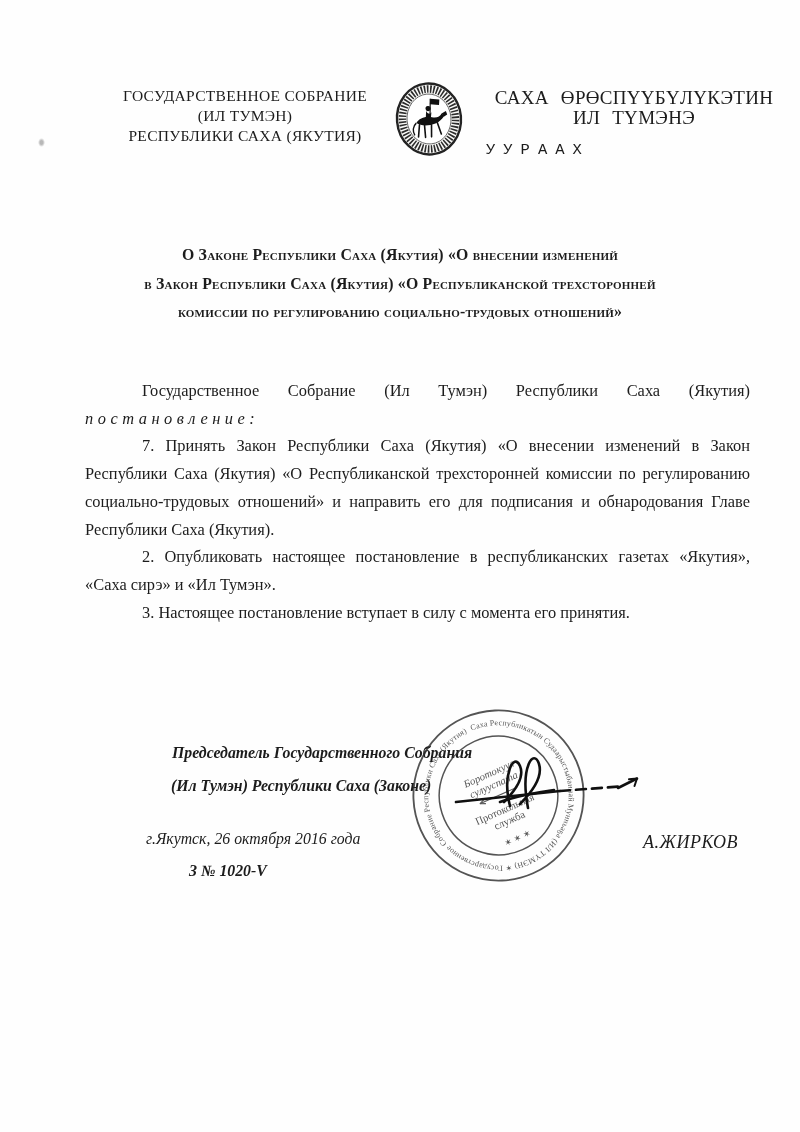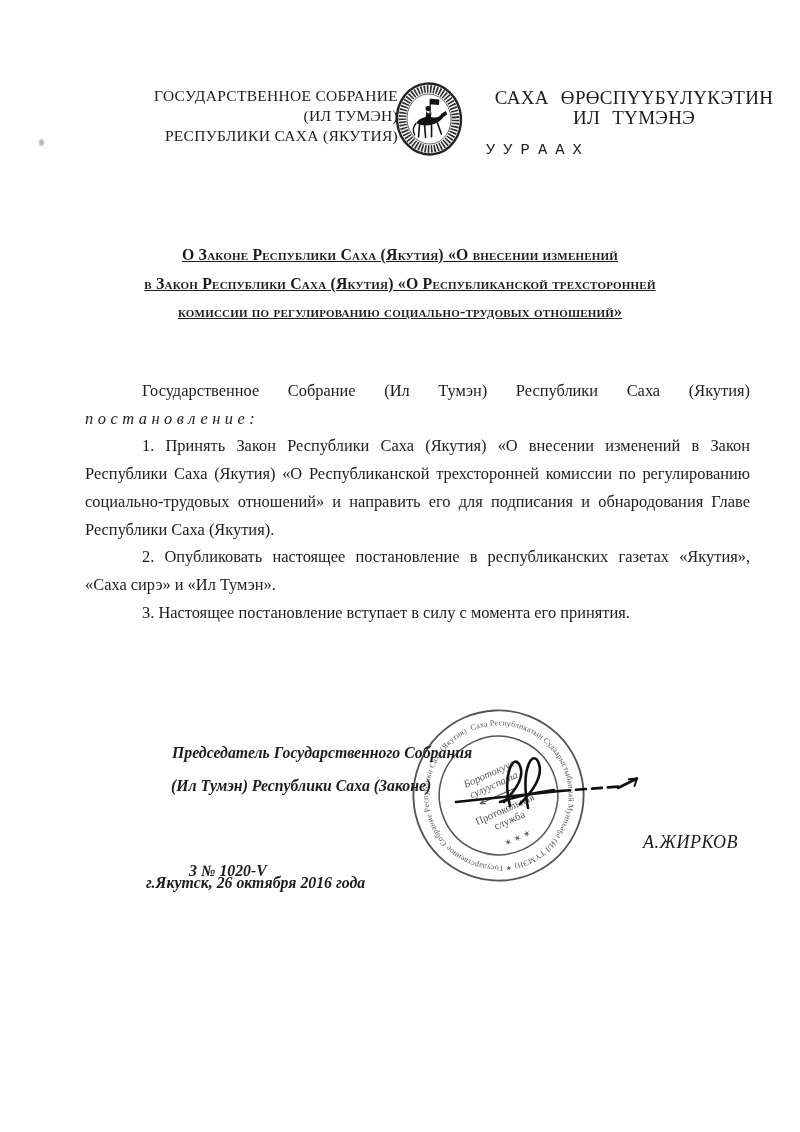--- a/index.html
+++ b/index.html
@@ -9,55 +9,55 @@
     width:800px; height:1132px;
     margin:0 auto;
     background:#fefefe;
     font-family:"Liberation Serif","DejaVu Serif",serif;
     color:#1c1c1c;
     overflow:hidden;
   }
   
   .hdr-left {
     position:absolute; top:86px; left:92px; width:306px;
-    text-align:right; font-size:15.5px; line-height:20px;
+    text-align:center; font-size:15.5px; line-height:20px;
     letter-spacing:0.3px;
   }
   .hdr-doctype-left {
     position:absolute; top:155px; left:92px; width:306px;
     text-align:center; font-size:15.5px; letter-spacing:7px; text-indent:7px;
   }
   .hdr-right {
     position:absolute; top:88px; left:478px; width:312px;
     text-align:center; font-size:19px; line-height:20px;
     word-spacing:7px; letter-spacing:0.3px;
   }
   .hdr-doctype-right {
     position:absolute; top:141px; left:478px; width:312px;
     text-align:left; font-size:15.5px; letter-spacing:8px; text-indent:8px;font-family:Liberation Mono, monospace;
   }
   .emblem { position:absolute; top:80px; left:395px; transform:rotate(-5deg); }
   
   .doc-title {
     position:absolute; top:241px; left:68px; width:664px;
     text-align:center; font-weight:bold; font-variant:small-caps;
-    font-size:15.8px; line-height:28.5px; letter-spacing:0.2px;text-decoration:underline;
+    font-size:15.8px; line-height:28.5px; letter-spacing:0.2px;
   }
   
   .doc-body {
     position:absolute; top:377px; left:85px; width:665px;
     font-size:16.4px; line-height:27.7px; text-align:justify;
   }
   .doc-body p { text-indent:57px; margin:0; }
   .verb { font-style:italic; letter-spacing:4.5px; }
   
   .sig-post1 { position:absolute; top:744px; left:172px; font-size:15.8px; font-weight:bold; font-style:italic; }
   .sig-post2 { position:absolute; top:777px; left:171px; font-size:15.8px; font-weight:bold; font-style:italic; }
   .sig-name  { position:absolute; top:792px; left:643px; font-size:18px; font-style:italic; letter-spacing:0.5px;margin-top:40px; }
-  .sig-date  { position:absolute; top:830px; left:146px; font-size:15.8px; font-weight:bold; font-style:italic;margin-top:44px; }
+  .sig-date  { position:absolute; top:830px; left:146px; font-size:15.8px; font-weight:normal; font-style:italic; }
   .sig-num   { position:absolute; top:862px; left:189px; font-size:15.8px; font-weight:bold; font-style:italic; }
   .stamp-svg { position:absolute; top:703px; left:406px; opacity:0.82; }
   .sign-svg  { position:absolute; top:744px; left:440px; }
   .stamp-center-italic { font-style:italic; }
   .speck { position:absolute; top:138px; left:38px; width:7px; height:9px;
            background:radial-gradient(#9a9a9a 0 30%, transparent 70%); opacity:.7; }
 </style>
 </head>
 <body>
 
@@ -99,21 +99,21 @@
   <div class="hdr-doctype-right">УУРААХ</div>
 
   <div class="doc-title">
     <div>О Законе Республики Саха (Якутия) «О внесении изменений</div>
     <div>в Закон Республики Саха (Якутия) «О Республиканской трехсторонней</div>
     <div>комиссии по регулированию социально-трудовых отношений»</div>
   </div>
 
   <div class="doc-body">
     <p><span>Государственное Собрание (Ил Тумэн) Республики Саха (Якутия)</span> <span class="verb">постановление:</span></p>
-    <p>1. Принять Закон Республики Саха (Якутия) «О внесении изменений в Закон Республики Саха (Якутия) «О Республиканской трехсторонней комиссии по регулированию социально-трудовых отношений» и направить его для подписания и обнародования Главе Республики Саха (Якутия).</p>
+    <p>7. Принять Закон Республики Саха (Якутия) «О внесении изменений в Закон Республики Саха (Якутия) «О Республиканской трехсторонней комиссии по регулированию социально-трудовых отношений» и направить его для подписания и обнародования Главе Республики Саха (Якутия).</p>
     <p>2. Опубликовать настоящее постановление в республиканских газетах «Якутия», «Саха сирэ» и «Ил Тумэн».</p>
     <p>3. Настоящее постановление вступает в силу с момента его принятия.</p>
   </div>
 
   <div class="sig-post1">Председатель Государственного Собрания</div>
   <div class="sig-post2">(Ил Тумэн) Республики Саха (Законе)</div>
   <div class="sig-name">А.ЖИРКОВ</div>
   <div class="sig-date">г.Якутск, 26 октября 2016 года</div>
   <div class="sig-num">З № 1020-V</div>
 

